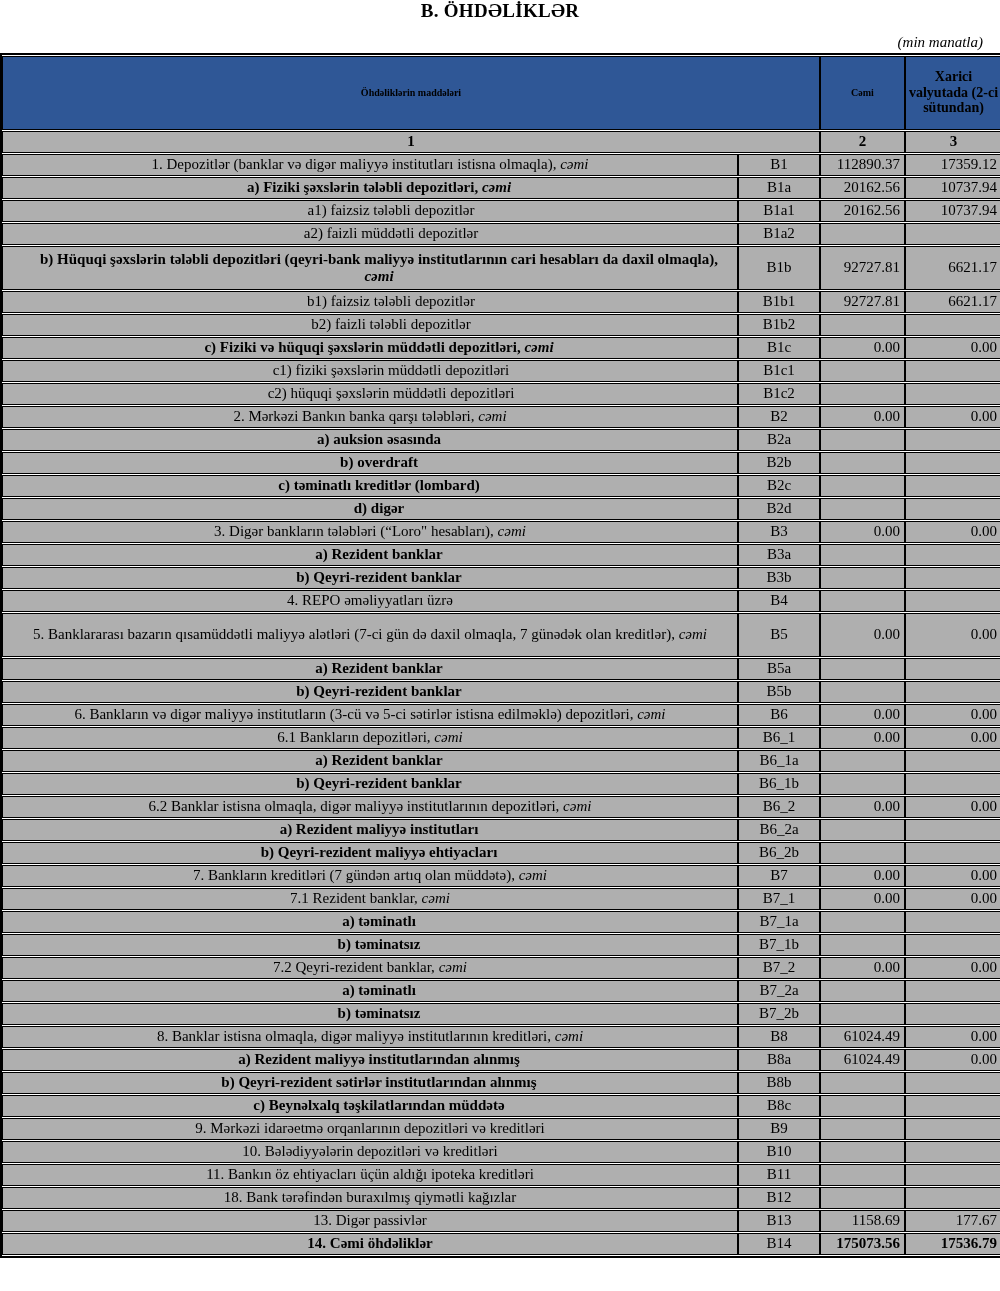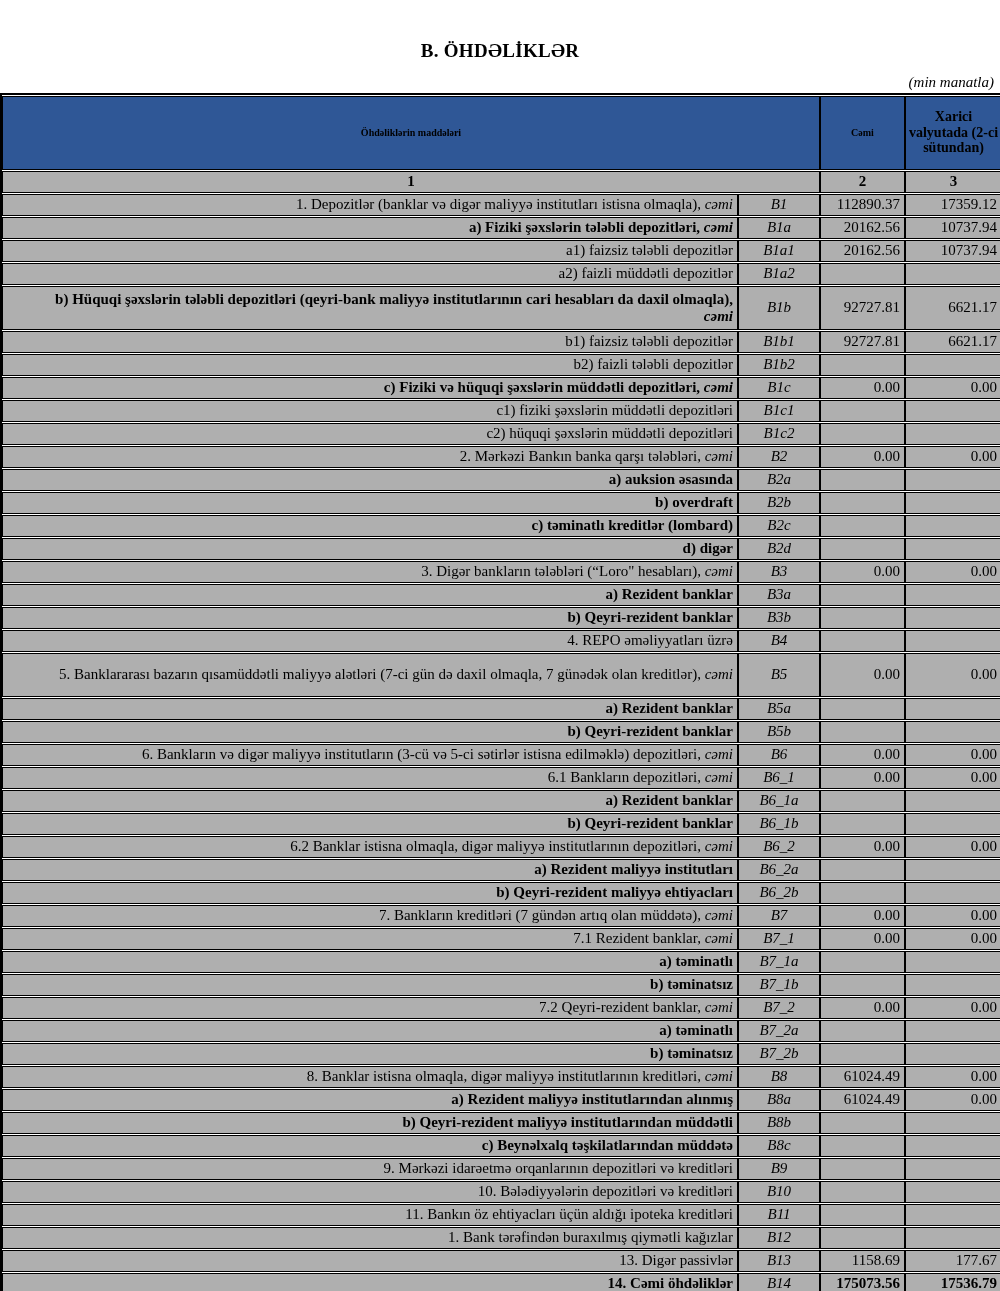--- a/index.html
+++ b/index.html
@@ -6,31 +6,30 @@
   .page {
     position: relative;
     width: 1000px;
     height: 1291px;
     margin: 0 auto;
     font-family: "Liberation Serif", "DejaVu Serif", serif;
     color: #000;
     box-sizing: border-box;
   }
   .title {
-    padding-top: 40px;
     text-align: center;
     font-weight: bold;
     font-size: 19px;
     letter-spacing: 0.3px;
   }
   .unit-note {
     text-align: right;
     font-style: italic;
     font-size: 15px;
-    margin: 12px 6px 2px 0;
+    margin: 12px 17px 2px 0;
     line-height: 1.1;
   }
   table.liab {
     width: 1000px;
     table-layout: fixed;
     border-collapse: separate;
     border-spacing: 0 1px;
     background: #ffffff;
     border: 2px solid #000;
   }
@@ -59,25 +58,25 @@
     text-align: center;
     vertical-align: middle;
   }
   tbody td {
     background: var(--row-gray, #AFAFAF);
     font-size: 15px;
     height: 22px;
     vertical-align: middle;
   }
   tr.tall td { height: 44px; }
-  td.label { text-align: right; padding-right: 4px; }
+  td.label { text-align: center; padding-right: 4px; }
   td.ind0 { padding-left: 4px; }
   td.ind1 { padding-left: 22px; font-weight: bold; }
   td.ind2 { padding-left: 46px; }
-  td.code { text-align: center; font-style: italic; }
+  td.code { text-align: center; }
   td.num  { text-align: right; padding-right: 4px; }
   tr.boldrow td.label, tr.boldrow td.num { font-weight: bold; }
 </style>
 </head>
 <body>
 
 <div class="page">
   <div class="title">B. ÖHDƏLİKLƏR</div>
   <div class="unit-note">(min manatla)</div>
 
@@ -323,21 +322,21 @@
           <td class="num">61024.49</td>
           <td class="num">0.00</td>
         </tr>
         <tr class="">
           <td class="label ind1">a) Rezident maliyyə institutlarından alınmış</td>
           <td class="code">B8a</td>
           <td class="num">61024.49</td>
           <td class="num">0.00</td>
         </tr>
         <tr class="">
-          <td class="label ind1">b) Qeyri-rezident maliyyə institutlarından müddətli</td>
+          <td class="label ind1">b) Qeyri-rezident sətirlər institutlarından alınmış</td>
           <td class="code">B8b</td>
           <td class="num"></td>
           <td class="num"></td>
         </tr>
         <tr class="">
           <td class="label ind1">c) Beynəlxalq təşkilatlarından müddətə</td>
           <td class="code">B8c</td>
           <td class="num"></td>
           <td class="num"></td>
         </tr>
@@ -353,21 +352,21 @@
           <td class="num"></td>
           <td class="num"></td>
         </tr>
         <tr class="">
           <td class="label ind0">11. Bankın öz ehtiyacları üçün aldığı ipoteka kreditləri</td>
           <td class="code">B11</td>
           <td class="num"></td>
           <td class="num"></td>
         </tr>
         <tr class="">
-          <td class="label ind0">1. Bank tərəfindən buraxılmış qiymətli kağızlar</td>
+          <td class="label ind0">18. Bank tərəfindən buraxılmış qiymətli kağızlar</td>
           <td class="code">B12</td>
           <td class="num"></td>
           <td class="num"></td>
         </tr>
         <tr class="">
           <td class="label ind0">13. Digər passivlər</td>
           <td class="code">B13</td>
           <td class="num">1158.69</td>
           <td class="num">177.67</td>
         </tr>

